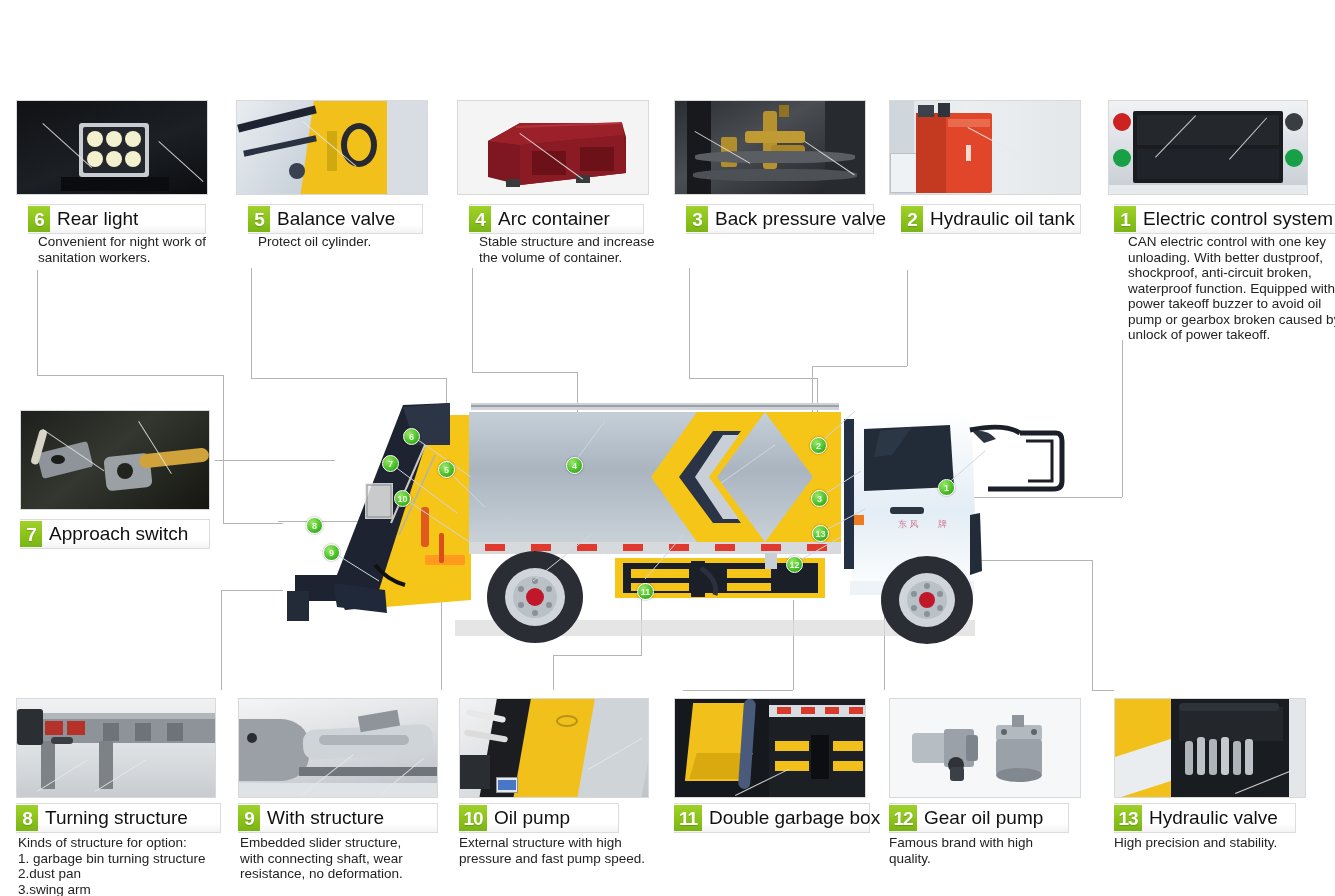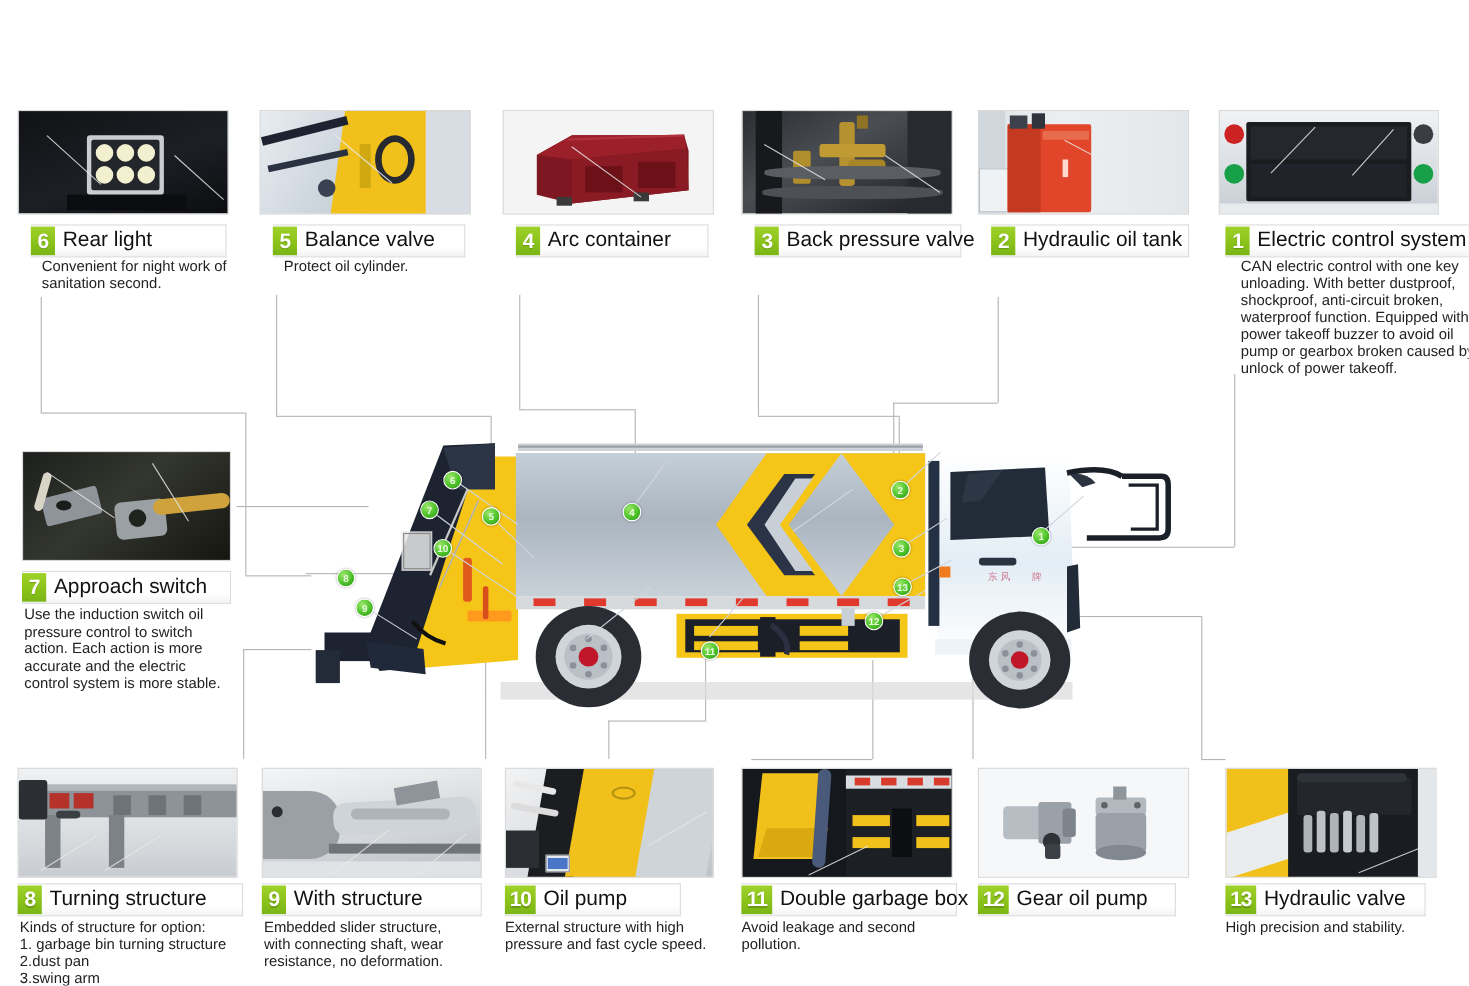--- a/index.html
+++ b/index.html
@@ -311,21 +311,21 @@
     <div class="pa" style="left:108px;top:50px;width:16px;height:16px;border-radius:50%;background:#f3f0d0;"></div>
     <div class="pa" style="left:44px; top:76px; width:108px; height:14px; background:#0a0c0f;"></div>
     <div class="hairline" style="left:26px; top:22px; width:66px; transform:rotate(42deg);"></div>
     <div class="hairline" style="left:142px; top:40px; width:60px; transform:rotate(42deg);"></div>
   </div>
   <div class="titlebar" style="left:28px; top:204px; width:178px;">
     <span class="badge">6</span>
     <span class="ttl">Rear light</span>
   </div>
   <div class="desc" style="left:38px; top:234px; width:195px;">Convenient for night work of
-sanitation second.</div>
+sanitation workers.</div>
 
   <div class="photo" style="left:236px; top:100px; width:192px; height:95px;">
     <div class="inner" style="background:linear-gradient(120deg,#e9edf1 0%,#cdd5dd 40%,#aeb7bf 100%);"></div>
     <div class="pa" style="left:70px; top:0; width:88px; height:95px; background:#f2c01b; transform:skewX(-8deg);"></div>
     <div class="pa" style="left:150px; top:0; width:46px; height:95px; background:#d7dde3;"></div>
     <div class="pa" style="left:0; top:14px; width:80px; height:8px; background:#1d2330; transform:rotate(-14deg);"></div>
     <div class="pa" style="left:6px; top:42px; width:74px; height:6px; background:#2a3140; transform:rotate(-12deg);"></div>
     <div class="pa" style="left:104px; top:22px; width:36px; height:44px; border:6px solid #26292f; border-radius:50%;"></div>
     <div class="pa" style="left:90px; top:30px; width:10px; height:40px; background:#cfa90f;"></div>
     <div class="pa" style="left:52px; top:62px; width:16px; height:16px; border-radius:50%; background:#3a4150;"></div>
@@ -348,20 +348,22 @@
       <rect x="30" y="64" width="14" height="8" fill="#3a3a3a"></rect>
       <rect x="100" y="60" width="14" height="8" fill="#3a3a3a"></rect>
       <path d="M40 12 L146 8" stroke="#b0333c" stroke-width="2"></path>
     </svg>
     <div class="hairline" style="left:62px; top:32px; width:78px; transform:rotate(36deg);"></div>
   </div>
   <div class="titlebar" style="left:469px; top:204px; width:175px;">
     <span class="badge">4</span>
     <span class="ttl">Arc container</span>
   </div>
+  <div class="desc" style="left:479px; top:234px; width:200px;">Stable structure and increase
+the volume of container.</div>
 
   <div class="photo" style="left:674px; top:100px; width:192px; height:95px;">
     <div class="inner" style="background:linear-gradient(150deg,#2a2d31 0%,#4a4d52 40%,#1c1e22 100%);"></div>
     <div class="pa" style="left:12px; top:0; width:24px; height:95px; background:#17191d;"></div>
     <div class="pa" style="left:150px; top:0; width:42px; height:95px; background:#272a2f;"></div>
     <div class="pa" style="left:88px; top:10px; width:14px; height:58px; background:#b5912f; border-radius:3px;"></div>
     <div class="pa" style="left:70px; top:30px; width:60px; height:12px; background:#c09a33; border-radius:3px;"></div>
     <div class="pa" style="left:96px; top:44px; width:34px; height:10px; background:#a9852a; border-radius:4px;"></div>
     <div class="pa" style="left:46px; top:36px; width:16px; height:30px; background:#b08e2d; border-radius:2px;"></div>
     <div class="pa" style="left:104px; top:4px; width:10px; height:12px; background:#8f7224;"></div>
@@ -425,25 +427,20 @@
     <div class="pa" style="left:84px; top:44px; width:46px; height:34px; background:#9aa0a4; border-radius:6px; transform:rotate(-6deg);"></div>
     <div class="pa" style="left:96px; top:52px; width:16px; height:16px; border-radius:50%; background:#20231e;"></div>
     <div class="pa" style="left:118px; top:40px; width:70px; height:14px; background:#cfa23c; border-radius:7px; transform:rotate(-6deg);"></div>
     <div class="hairline" style="left:22px; top:18px; width:74px; transform:rotate(34deg);"></div>
     <div class="hairline" style="left:118px; top:10px; width:62px; transform:rotate(58deg);"></div>
   </div>
   <div class="titlebar" style="left:20px; top:519px; width:190px;">
     <span class="badge">7</span>
     <span class="ttl">Approach switch</span>
   </div>
-  <div class="desc" style="left:22px; top:551px; width:200px;">Use the induction switch oil
-pressure control to switch
-action. Each action is more
-accurate and the electric
-control system is more stable.</div>
 
   <div class="photo" style="left:16px; top:698px; width:200px; height:100px;">
     <div class="inner" style="background:linear-gradient(180deg,#f0f1f3 0%,#dcdfe2 55%,#c8ccd0 100%);"></div>
     <div class="pa" style="left:0; top:18px; width:200px; height:26px; background:#8d9399;"></div>
     <div class="pa" style="left:0; top:14px; width:200px; height:6px; background:#b2b7bc;"></div>
     <div class="pa" style="left:28px; top:22px; width:18px; height:14px; background:#b4322a;"></div>
     <div class="pa" style="left:50px; top:22px; width:18px; height:14px; background:#b4322a;"></div>
     <div class="pa" style="left:86px; top:24px; width:16px; height:18px; background:#6d7378;"></div>
     <div class="pa" style="left:118px; top:24px; width:16px; height:18px; background:#6d7378;"></div>
     <div class="pa" style="left:150px; top:24px; width:16px; height:18px; background:#6d7378;"></div>
@@ -494,21 +491,21 @@
     <div class="pa" style="left:36px; top:78px; width:22px; height:16px; background:#e4e9ef; border:1px solid #8e9499;"></div>
     <div class="pa" style="left:38px; top:81px; width:18px; height:10px; background:#4a76c8;"></div>
     <div class="pa" style="left:96px; top:16px; width:22px; height:12px; border-radius:50%; border:2px solid #b59312;"></div>
     <div class="hairline" style="left:128px; top:70px; width:62px; transform:rotate(-30deg);"></div>
   </div>
   <div class="titlebar" style="left:459px; top:803px; width:160px;">
     <span class="badge wide">10</span>
     <span class="ttl">Oil pump</span>
   </div>
   <div class="desc" style="left:459px; top:835px; width:200px;">External structure with high
-pressure and fast cycle speed.</div>
+pressure and fast pump speed.</div>
 
   <div class="photo" style="left:674px; top:698px; width:192px; height:100px;">
     <div class="inner" style="background:#111317;"></div>
     <div class="pa" style="left:0; top:0; width:94px; height:100px; background:#15181c;"></div>
     <div class="pa" style="left:14px; top:4px; width:60px; height:78px; background:#f2c01b; transform:skewX(-6deg);"></div>
     <div class="pa" style="left:18px; top:54px; width:56px; height:26px; background:#d9a90f; transform:skewX(-16deg);"></div>
     <div class="pa" style="left:66px; top:0; width:12px; height:90px; background:#4a5a7a; border-radius:6px; transform:rotate(4deg);"></div>
     <div class="pa" style="left:94px; top:0; width:98px; height:100px; background:#1c1f24;"></div>
     <div class="pa" style="left:94px; top:6px; width:98px; height:12px; background:#d8dde2;"></div>
     <div class="pa" style="left:102px;top:8px; width:14px; height:7px; background:#d83a2c;"></div>
@@ -519,22 +516,20 @@
     <div class="pa" style="left:158px;top:42px; width:30px; height:10px; background:#f2c01b;"></div>
     <div class="pa" style="left:100px;top:62px; width:34px; height:10px; background:#f2c01b;"></div>
     <div class="pa" style="left:158px;top:62px; width:30px; height:10px; background:#f2c01b;"></div>
     <div class="pa" style="left:136px;top:36px; width:18px; height:44px; background:#0c0e11;"></div>
     <div class="hairline" style="left:60px; top:96px; width:60px; transform:rotate(-26deg);"></div>
   </div>
   <div class="titlebar" style="left:674px; top:803px; width:196px;">
     <span class="badge wide">11</span>
     <span class="ttl">Double garbage box</span>
   </div>
-  <div class="desc" style="left:674px; top:835px; width:200px;">Avoid leakage and second
-pollution.</div>
 
   <div class="photo" style="left:889px; top:698px; width:192px; height:100px;">
     <div class="inner" style="background:#f6f7f8;"></div>
     <svg class="pa" style="left:14px; top:14px;" width="160" height="74" viewBox="0 0 160 74">
       <rect x="8" y="20" width="36" height="30" rx="4" fill="#b6bdc3"></rect>
       <rect x="40" y="16" width="30" height="38" rx="3" fill="#9aa1a8"></rect>
       <rect x="62" y="22" width="12" height="26" rx="3" fill="#7d848b"></rect>
       <circle cx="52" cy="52" r="8" fill="#2f3338"></circle>
       <rect x="46" y="54" width="14" height="14" rx="3" fill="#3b4046"></rect>
       <rect x="92" y="12" width="46" height="16" rx="3" fill="#b2b9bf"></rect>
@@ -542,20 +537,22 @@
       <rect x="92" y="26" width="46" height="36" rx="4" fill="#9aa1a8"></rect>
       <ellipse cx="115" cy="62" rx="23" ry="7" fill="#818890"></ellipse>
       <circle cx="100" cy="19" r="3" fill="#5e646a"></circle>
       <circle cx="130" cy="19" r="3" fill="#5e646a"></circle>
     </svg>
   </div>
   <div class="titlebar" style="left:889px; top:803px; width:180px;">
     <span class="badge wide">12</span>
     <span class="ttl">Gear oil pump</span>
   </div>
+  <div class="desc" style="left:889px; top:835px; width:190px;">Famous brand with high
+quality.</div>
 
   <div class="photo" style="left:1114px; top:698px; width:192px; height:100px;">
     <div class="inner" style="background:#eef0f2;"></div>
     <div class="pa" style="left:0; top:0; width:58px; height:100px; background:#f2c01b;"></div>
     <div class="pa" style="left:0; top:58px; width:58px; height:42px; background:#e9edf0; transform:skewY(-18deg); transform-origin:0 0;"></div>
     <div class="pa" style="left:56px; top:0; width:120px; height:100px; background:#191c20;"></div>
     <div class="pa" style="left:64px; top:8px; width:104px; height:34px; background:#23272c;"></div>
     <div class="pa" style="left:70px; top:42px; width:8px; height:34px; background:#aeb4ba; border-radius:3px;"></div>
     <div class="pa" style="left:82px; top:38px; width:8px; height:38px; background:#bcc2c8; border-radius:3px;"></div>
     <div class="pa" style="left:94px; top:40px; width:8px; height:36px; background:#aeb4ba; border-radius:3px;"></div>

